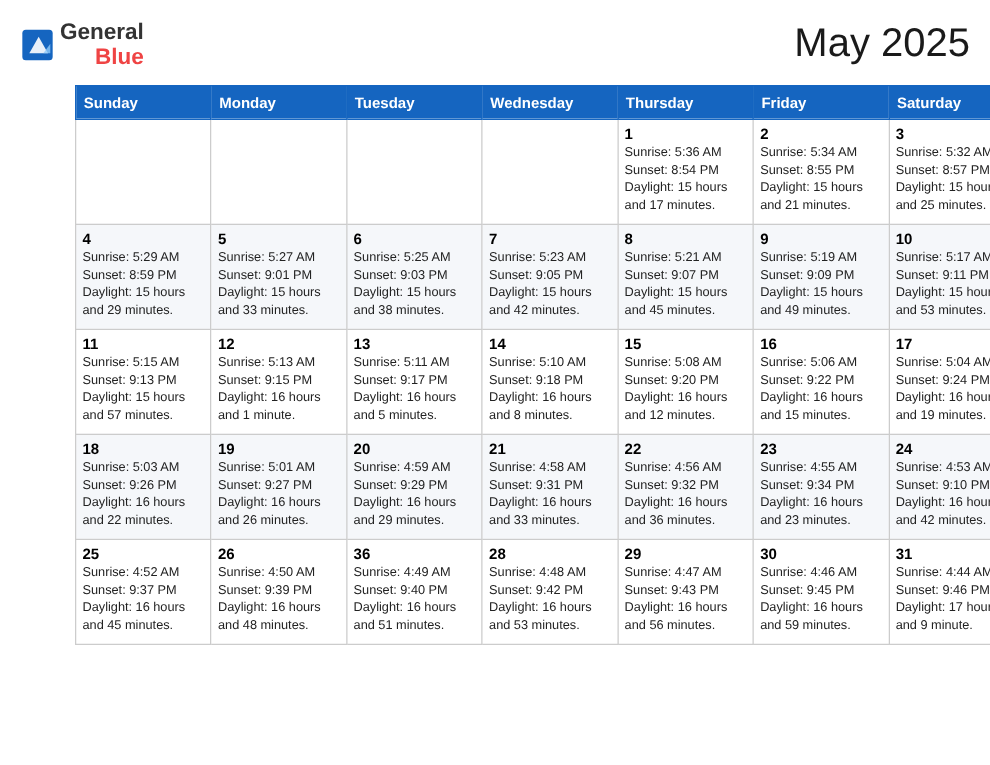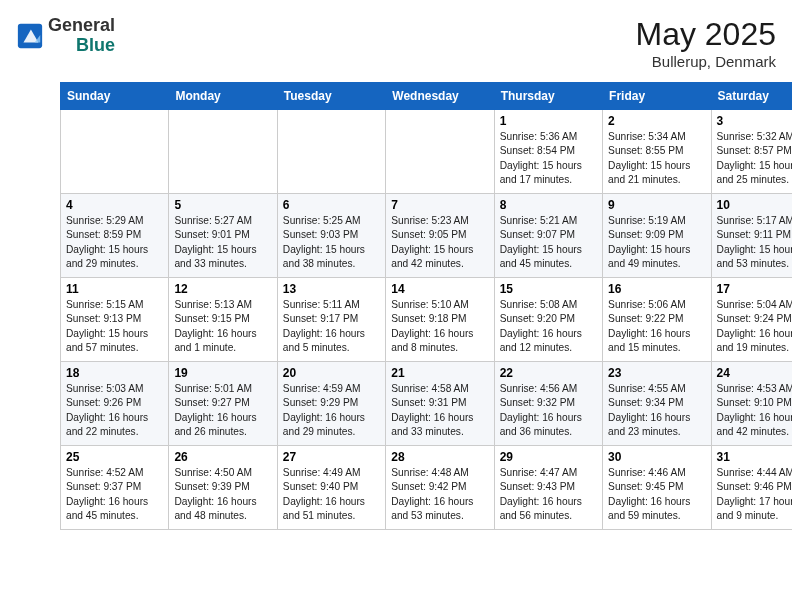--- a/index.html
+++ b/index.html
@@ -21,21 +21,21 @@
       align-items: center;
       gap: 4px;
       text-align: right;
     }
     .logo-text {
       font-size: 18px;
       font-weight: bold;
       line-height: 1.1;
     }
     .logo-general { color: #333; }
-    .logo-blue { color: #0f766e; }
+    .logo-blue { color: #ef4444; }
     .logo-icon {
       width: 28px;
       height: 28px;
     }
     .title-block {
       text-align: right;
     }
     .title-month {
       font-size: 32px;
       font-weight: normal;
@@ -98,21 +98,20 @@
       <polygon points="8,22 16,8 24,22" fill="white" opacity="0.9"></polygon>
       <polygon points="20,22 26,14 26,22" fill="#90caf9" opacity="0.8"></polygon>
     </svg>
     <div class="logo-text">
       <span class="logo-general">General</span><br>
       <span class="logo-blue">Blue</span>
     </div>
   </div>
   <div class="title-block">
     <div class="title-month">May 2025</div>
-    <div class="title-location">Bullerup, Denmark</div>
   </div>
 </div>
 
 <table>
   <thead>
     <tr>
     <th>Sunday</th>
         <th>Monday</th>
         <th>Tuesday</th>
         <th>Wednesday</th>
@@ -285,21 +284,21 @@
           <div class="cell-text">Sunset: 9:37 PM</div>
           <div class="cell-text">Daylight: 16 hours and 45 minutes.</div>
         </td>
         <td>
           <span class="day-num">26</span>
           <div class="cell-text">Sunrise: 4:50 AM</div>
           <div class="cell-text">Sunset: 9:39 PM</div>
           <div class="cell-text">Daylight: 16 hours and 48 minutes.</div>
         </td>
         <td>
-          <span class="day-num">27</span>
+          <span class="day-num">36</span>
           <div class="cell-text">Sunrise: 4:49 AM</div>
           <div class="cell-text">Sunset: 9:40 PM</div>
           <div class="cell-text">Daylight: 16 hours and 51 minutes.</div>
         </td>
         <td>
           <span class="day-num">28</span>
           <div class="cell-text">Sunrise: 4:48 AM</div>
           <div class="cell-text">Sunset: 9:42 PM</div>
           <div class="cell-text">Daylight: 16 hours and 53 minutes.</div>
         </td>

